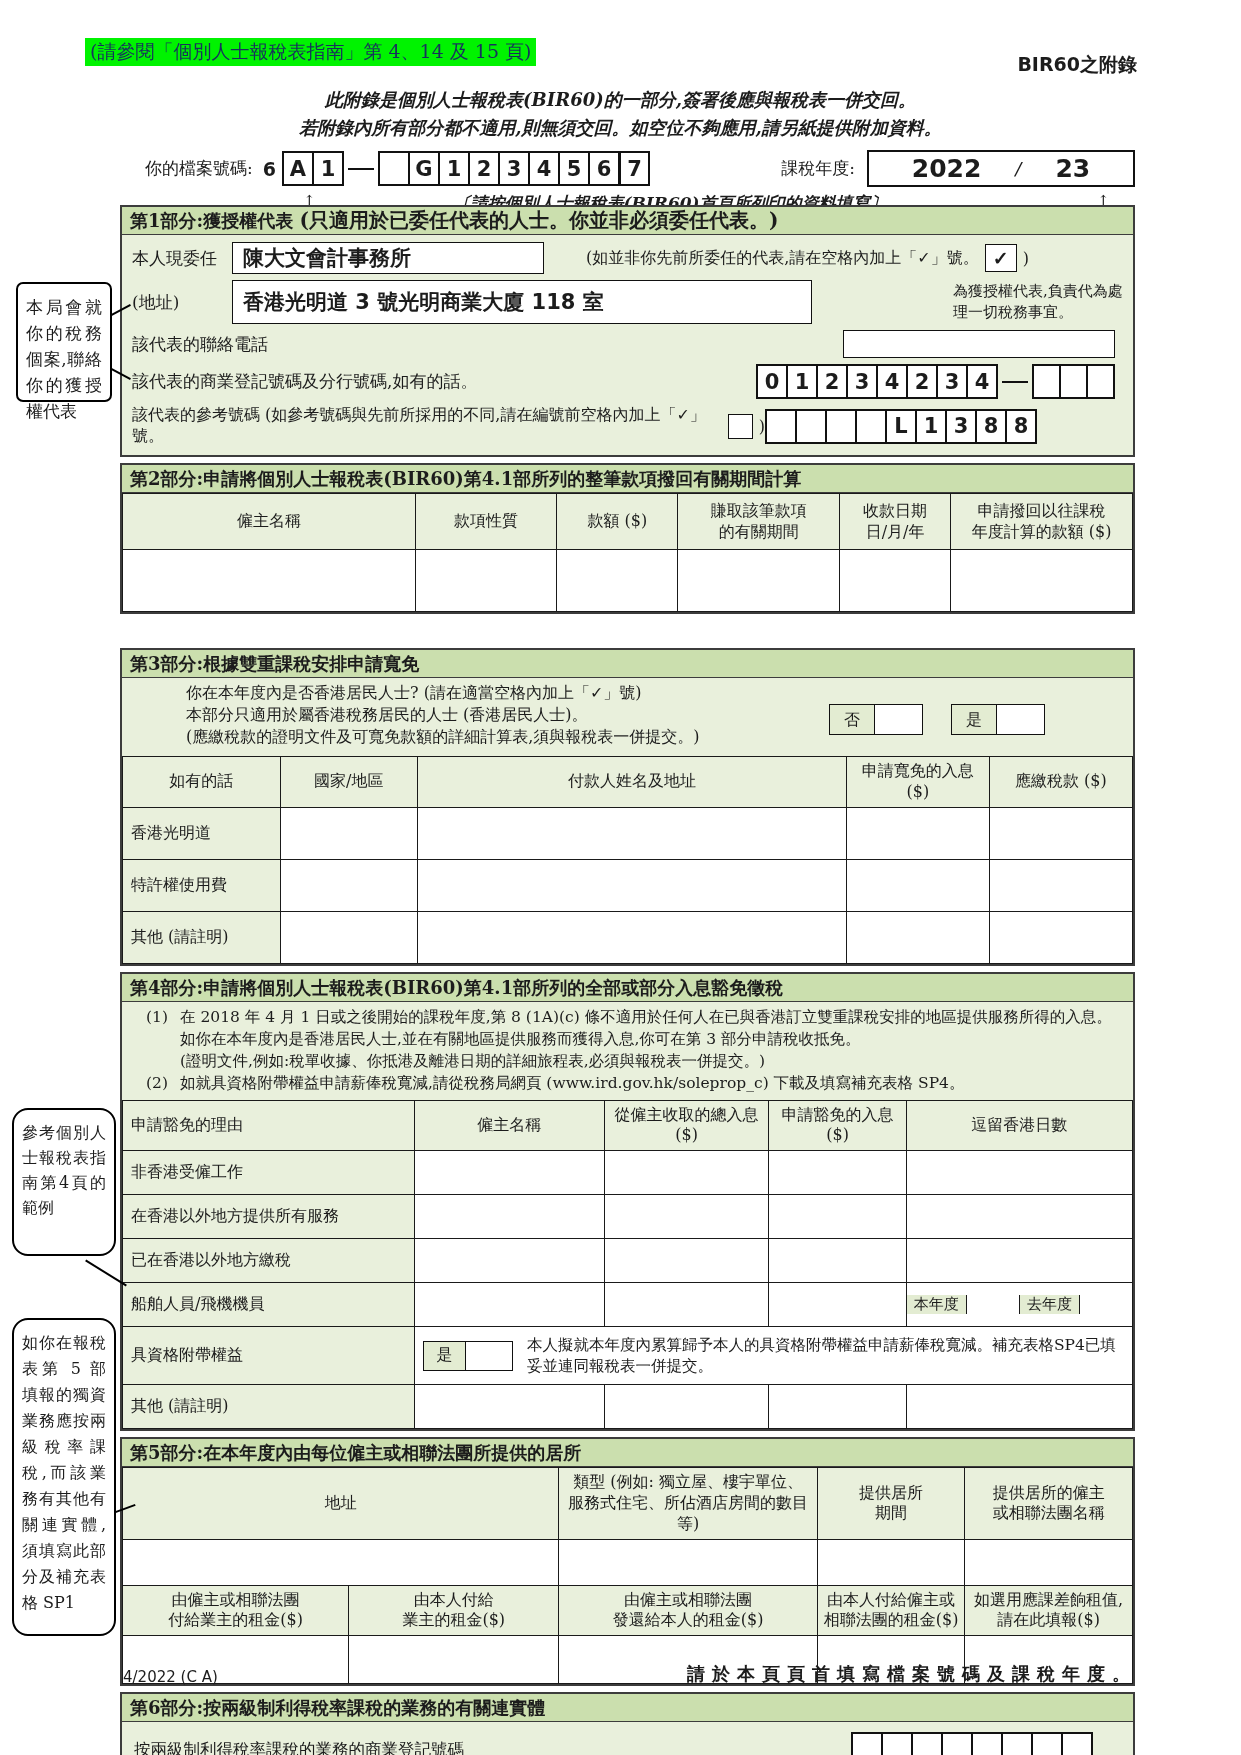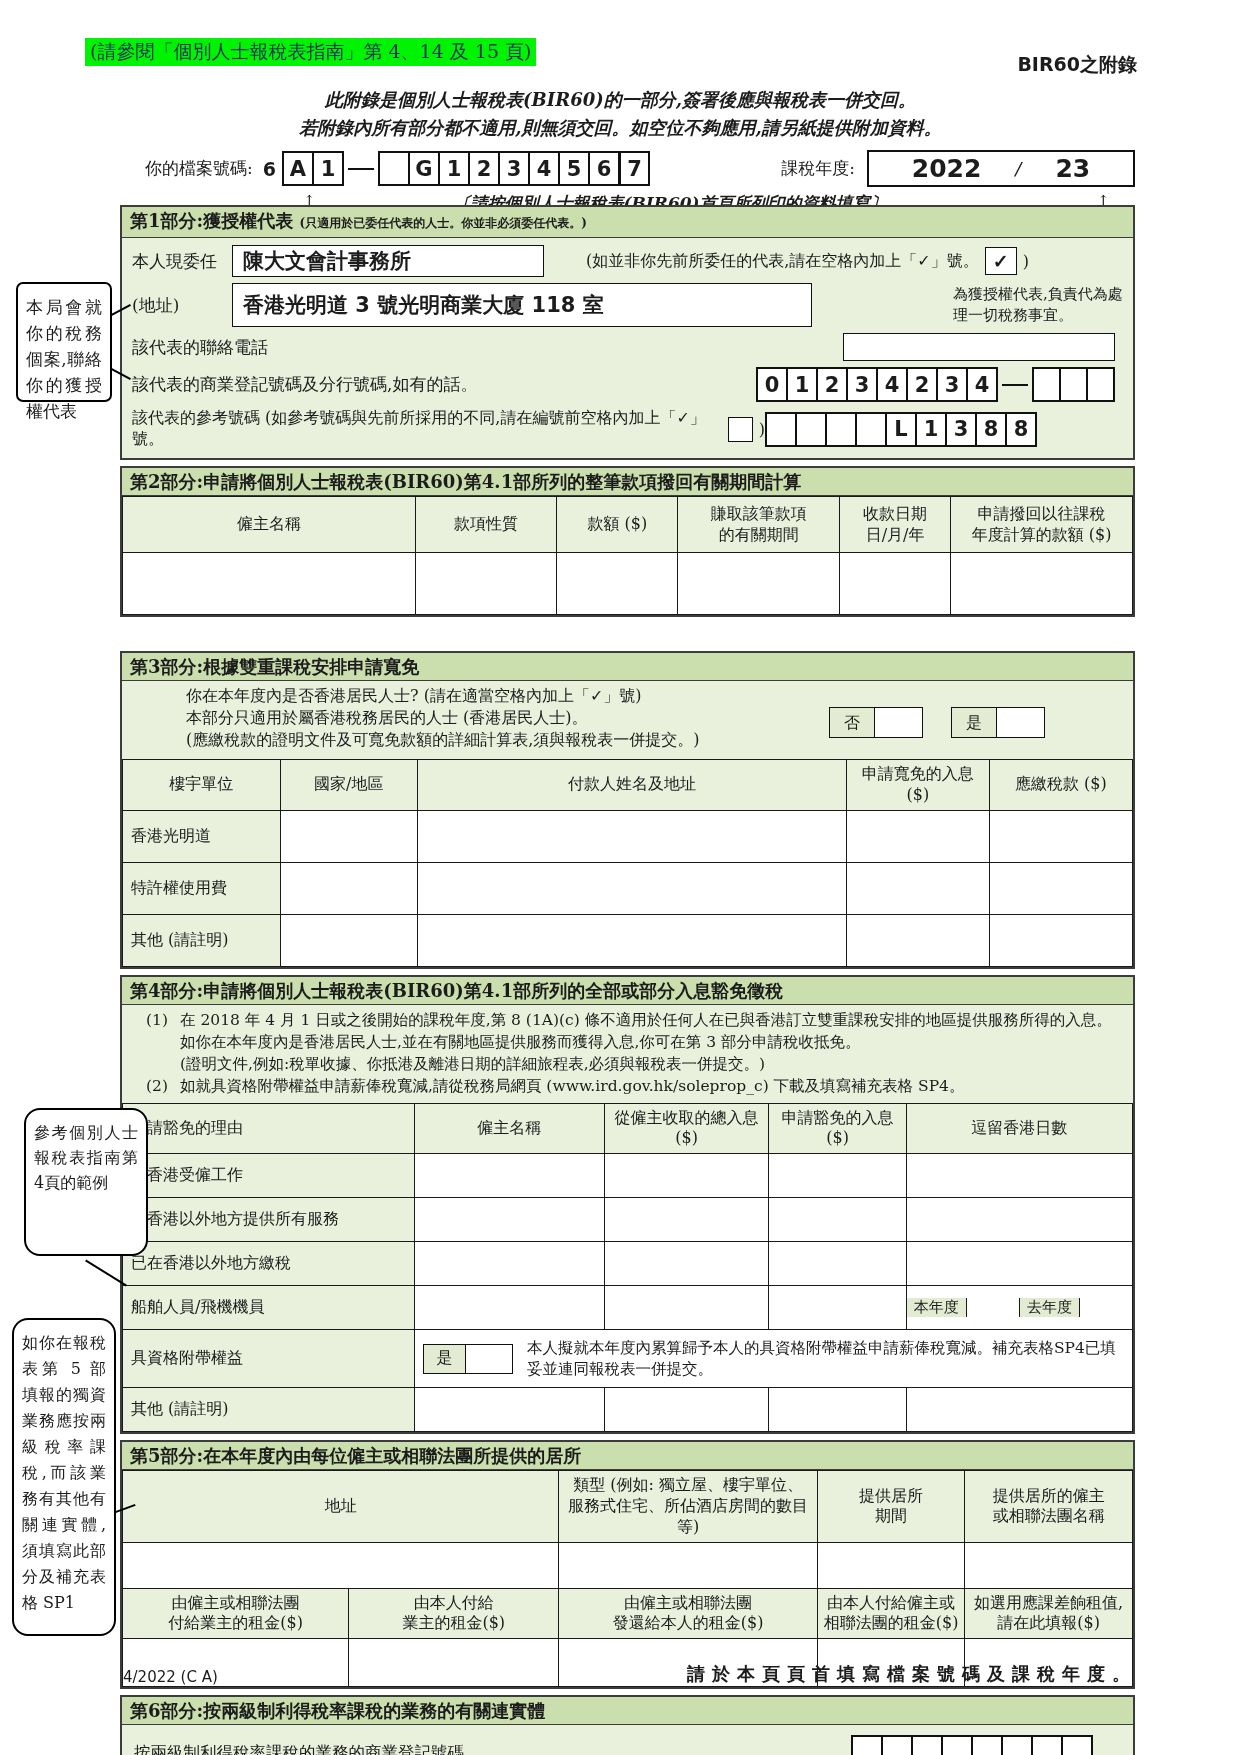--- a/index.html
+++ b/index.html
@@ -19,21 +19,21 @@
   .year-sep { font-weight:normal; font-style:italic; font-size:18px; }
 
   .fill-hint-wrap { position:absolute; left:0; top:192px; width:1241px; height:30px; font-size:17px; }
   .arrow-up { position:absolute; font-size:15px; }
   .arrow-line { position:absolute; border-bottom:1.5px solid #333; height:1px; }
   .fill-hint { position:absolute; left:430px; width:480px; text-align:center; font-weight:bold; font-style:italic; }
 
   .main-col { position:absolute; left:120px; top:205px; width:1015px; }
   section.panel { border:2px solid #3c3c3c; background:#e9f0dc; margin-bottom:6px; }
   .sec-bar { background:#cbdfae; border-bottom:1.5px solid #3c3c3c; font-weight:bold; font-size:18px; padding:2px 8px; line-height:23px; }
-  .sec-bar .bar-note { font-weight:bold; font-size:12px; }
+  .sec-bar .bar-note { font-weight:bold; font-size:20px; }
 
   .s1row { display:flex; align-items:center; padding:3px 10px; font-size:17px; }
   .inputbox { background:#fff; border:1.5px solid #111; display:flex; align-items:center; padding:0 10px; font-weight:bold; font-size:21px; font-family:"DejaVu Sans",sans-serif; }
   .tickbox { width:32px; height:28px; border:1.5px solid #111; background:#fff; display:flex; align-items:center; justify-content:center; font-weight:bold; font-size:19px; margin:0 6px; }
   .tickbox.small { width:25px; height:25px; }
   .s1-note { font-size:16px; }
   .rep-note { margin-left:auto; width:170px; font-size:15px; line-height:1.4; }
 
   table.ftable { border-collapse:collapse; width:100%; background:#fff; }
   table.ftable th, table.ftable td { border:1.5px solid #1a1a1a; font-weight:normal; }
@@ -235,21 +235,21 @@
       <table class="ftable">
         <colgroup>
             <col style="width:15.6%">
             <col style="width:13.6%">
             <col style="width:42.5%">
             <col style="width:14.1%">
             <col style="width:14.2%">
           </colgroup>
         <tbody>
             <tr style="height:46px;">
-          <th>樓宇單位</th>
+          <th>如有的話</th>
           <th>國家/地區</th>
           <th>付款人姓名及地址</th>
           <th>申請寬免的入息 ($)</th>
           <th>應繳稅款 ($)</th>
         </tr>
         <tr style="height:52px;">
           <td class="lab">香港光明道</td>
           <td></td>
           <td></td>
           <td></td>
@@ -427,21 +427,21 @@
       </div>
 
     </section>
 
   </div>
 
   <div class="bubble" style="left:16px;top:282px;width:96px;height:120px;border-radius:7px;">本局會就你的稅務個案,聯絡你的獲授權代表</div>
   <span class="tail-line" style="left:106px;top:310px;width:26px;transform:rotate(-28deg);"></span>
   <span class="tail-line" style="left:106px;top:372px;width:26px;transform:rotate(28deg);"></span>
 
-  <div class="bubble" style="left:12px;top:1108px;width:124px;height:148px;font-size:16px;line-height:25px;margin-left:12px;">參考個別人士報稅表指南第4頁的範例</div>
+  <div class="bubble" style="left:12px;top:1108px;width:104px;height:148px;font-size:16px;line-height:25px;">參考個別人士報稅表指南第4頁的範例</div>
   <span class="tail-line" style="left:82px;top:1272px;width:48px;transform:rotate(32deg);"></span>
 
   <div class="bubble" style="left:12px;top:1318px;width:104px;height:318px;font-size:16px;line-height:26px;">如你在報稅表第 5 部填報的獨資業務應按兩級稅率課稅,而該業務有其他有關連實體,須填寫此部分及補充表格 SP1</div>
   <span class="tail-line" style="left:112px;top:1508px;width:24px;transform:rotate(-20deg);"></span>
 
   <div class="footer-left">4/2022 (C A)</div>
   <div class="footer-right">請於本頁頁首填寫檔案號碼及課稅年度。</div>
 
 </div>
 

